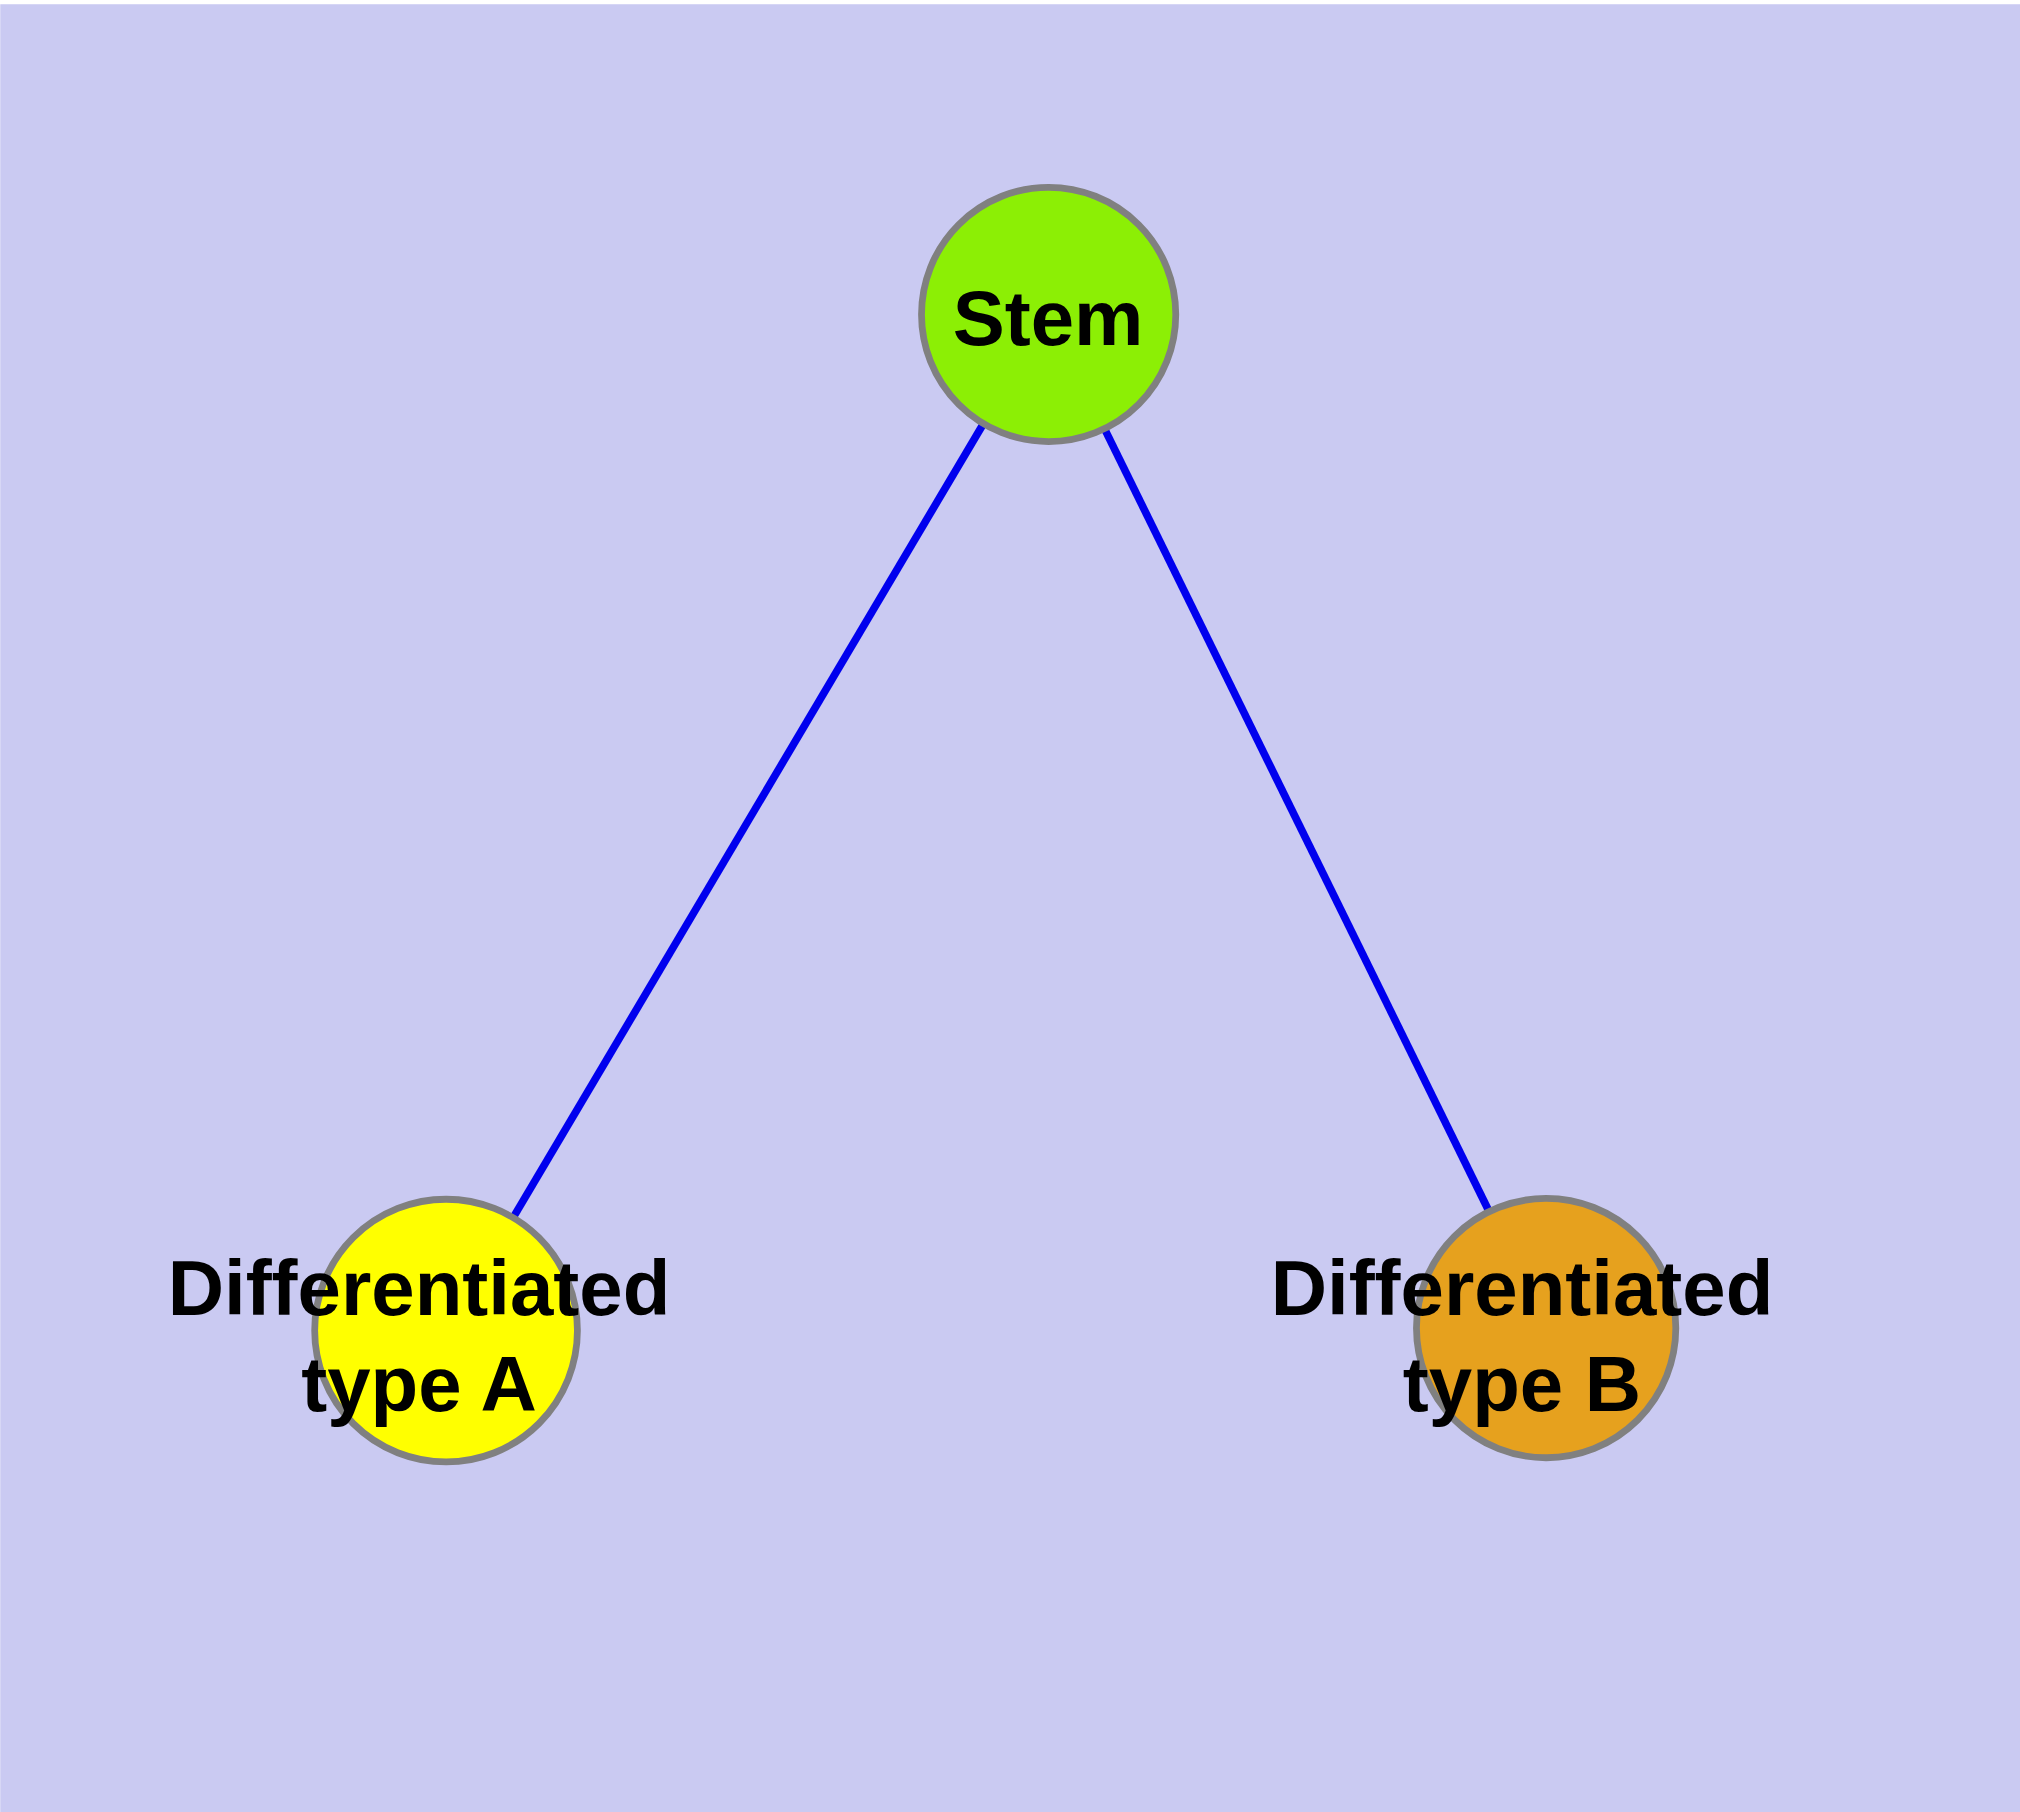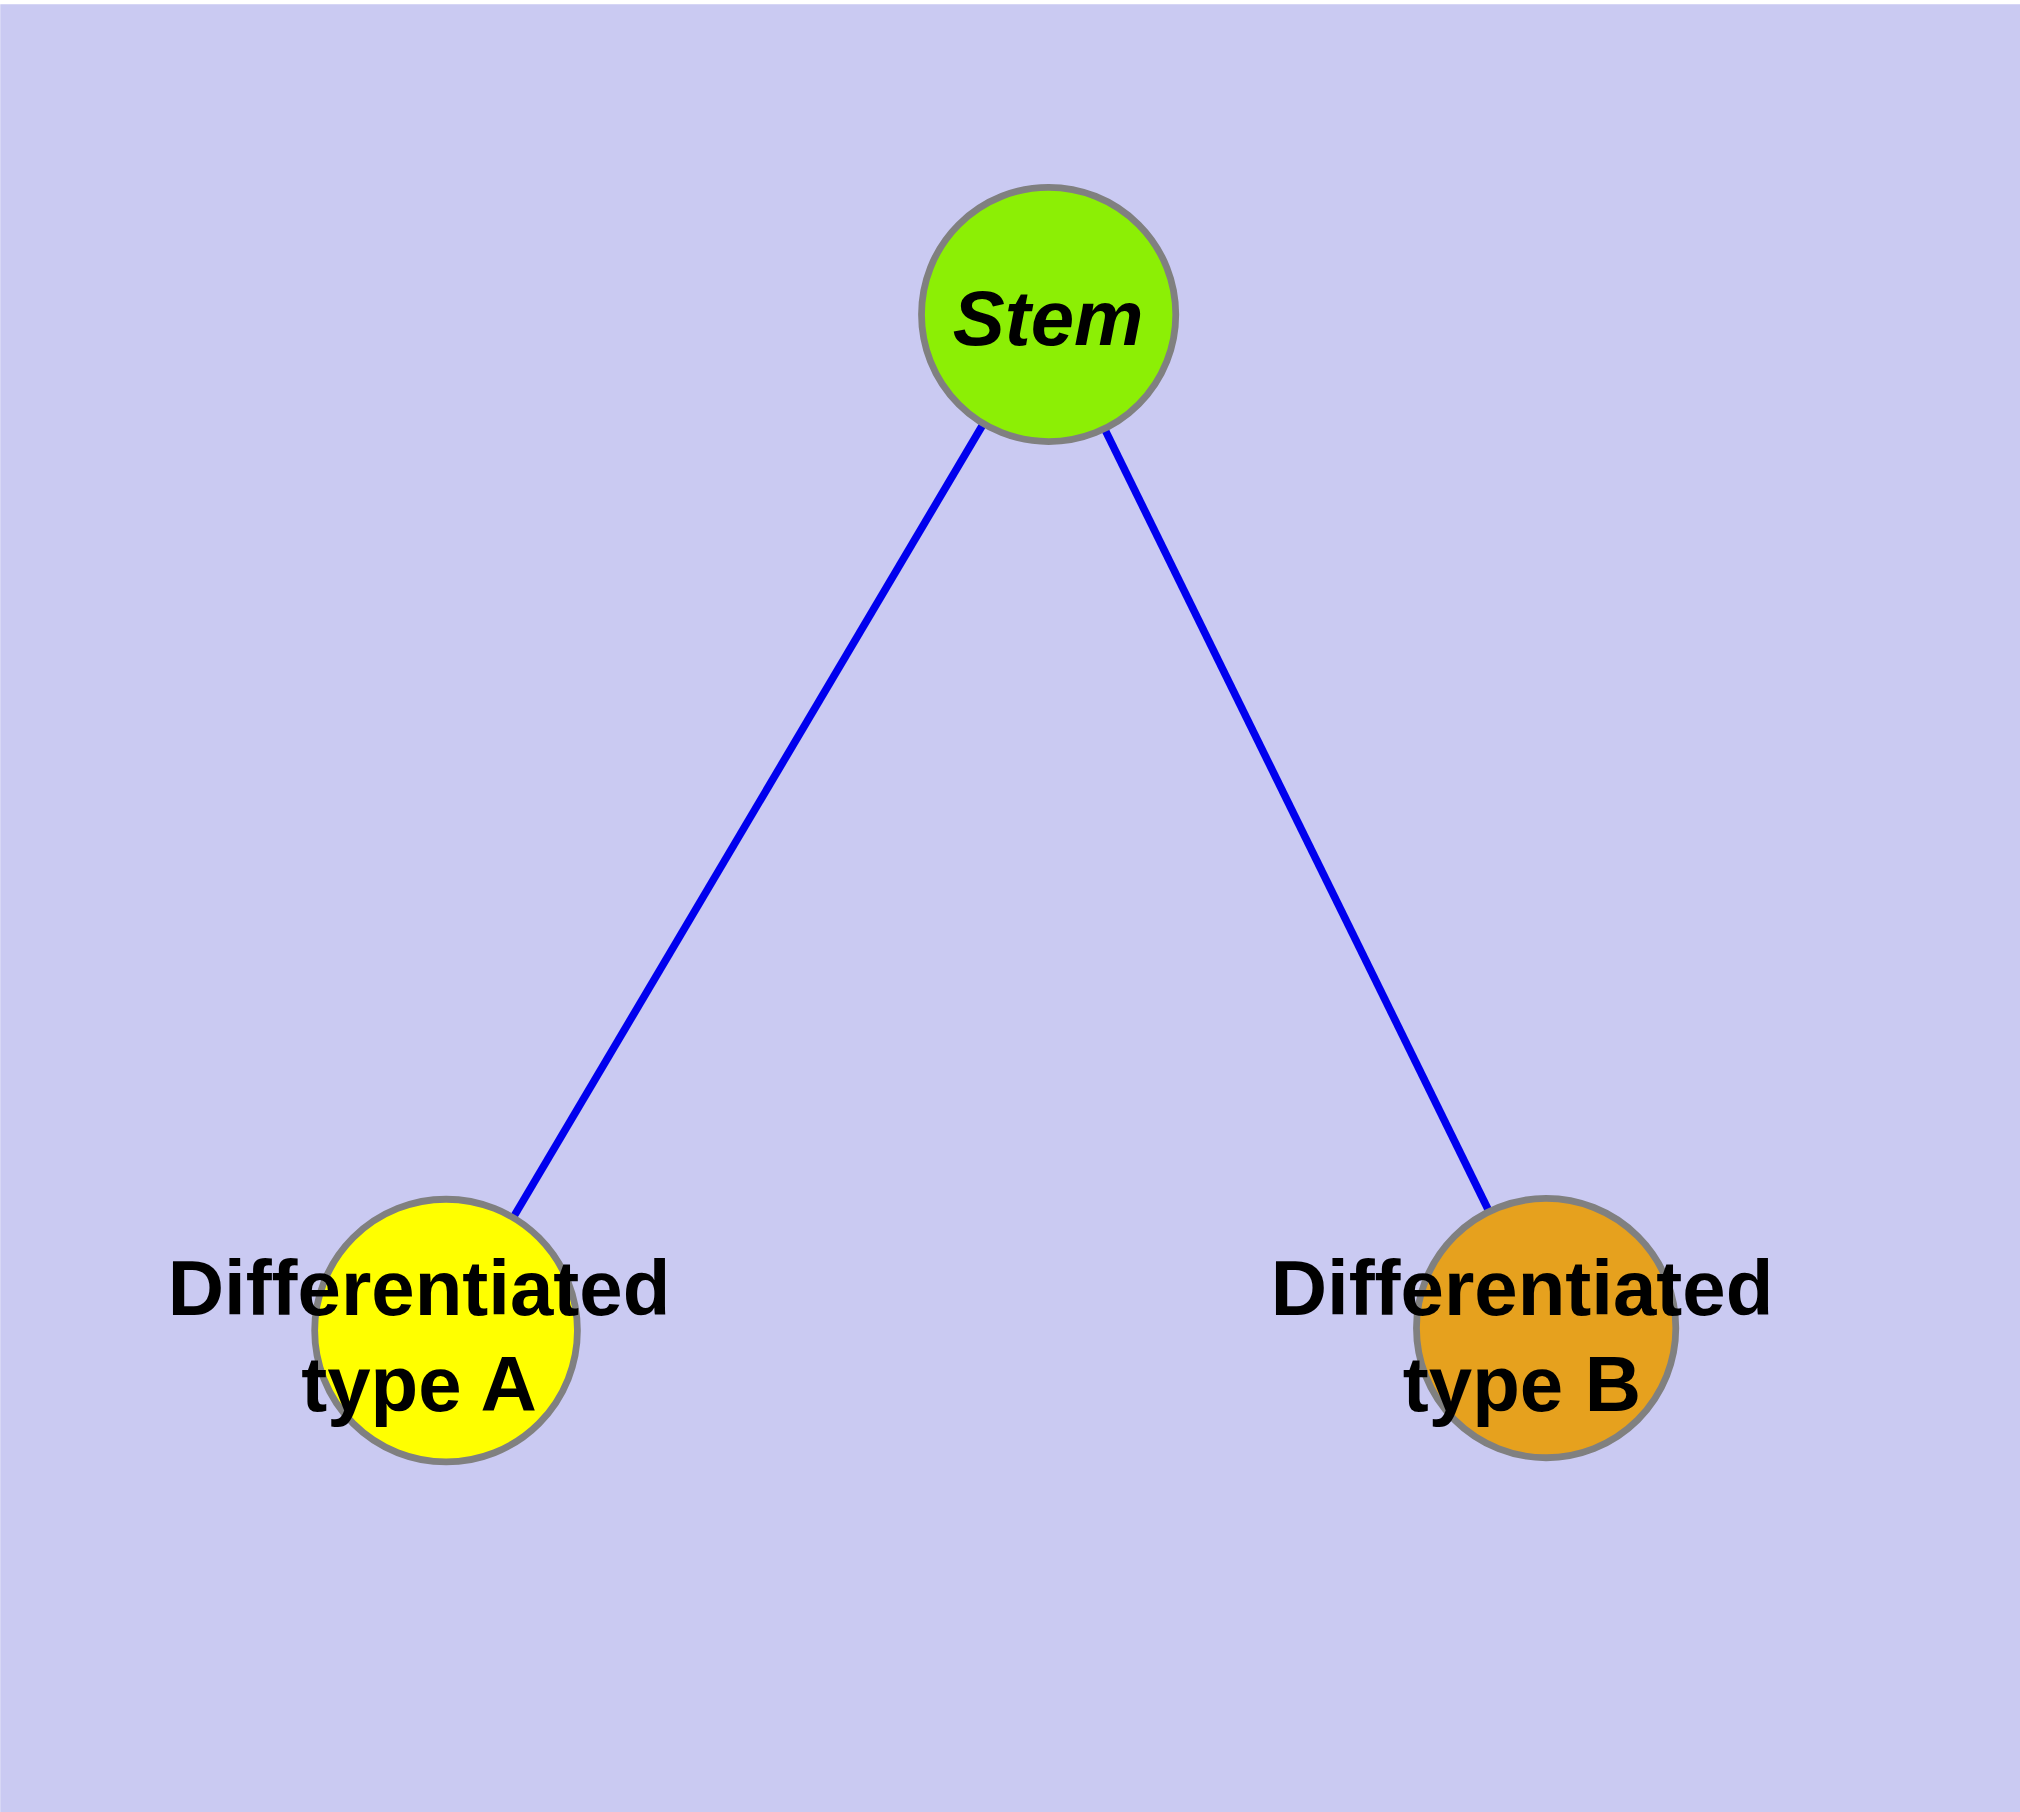--- a/index.html
+++ b/index.html
@@ -51,21 +51,21 @@
 
     <line x1="1303" y1="506" x2="1757" y2="1430" stroke-width="9" stroke-linecap="butt" stroke="#0000EE"></line>
 
     <circle cx="1237" cy="371" r="150" stroke-width="8" fill="#8CEF05" stroke="#808080"></circle>
 
     <circle cx="526" cy="1570" r="155" stroke-width="8" fill="#FFFF00" stroke="#808080"></circle>
 
     <circle cx="1824" cy="1567" r="153" stroke-width="8" fill="#E6A11E" stroke="#808080"></circle>
   </svg>
 
-  <div class="node-label" style="left: 1048px; top: 318px; font-style: italic;">Stem</div>
+  <div class="node-label" style="left: 1048px; top: 318px;">Stem</div>
 
   <div class="node-label" style="left: 419px; top: 1336px;">Differentiated
 type A</div>
 
   <div class="node-label" style="left: 1522px; top: 1336px;">Differentiated
 type B</div>
 </div>
 
 
 </body></html>

